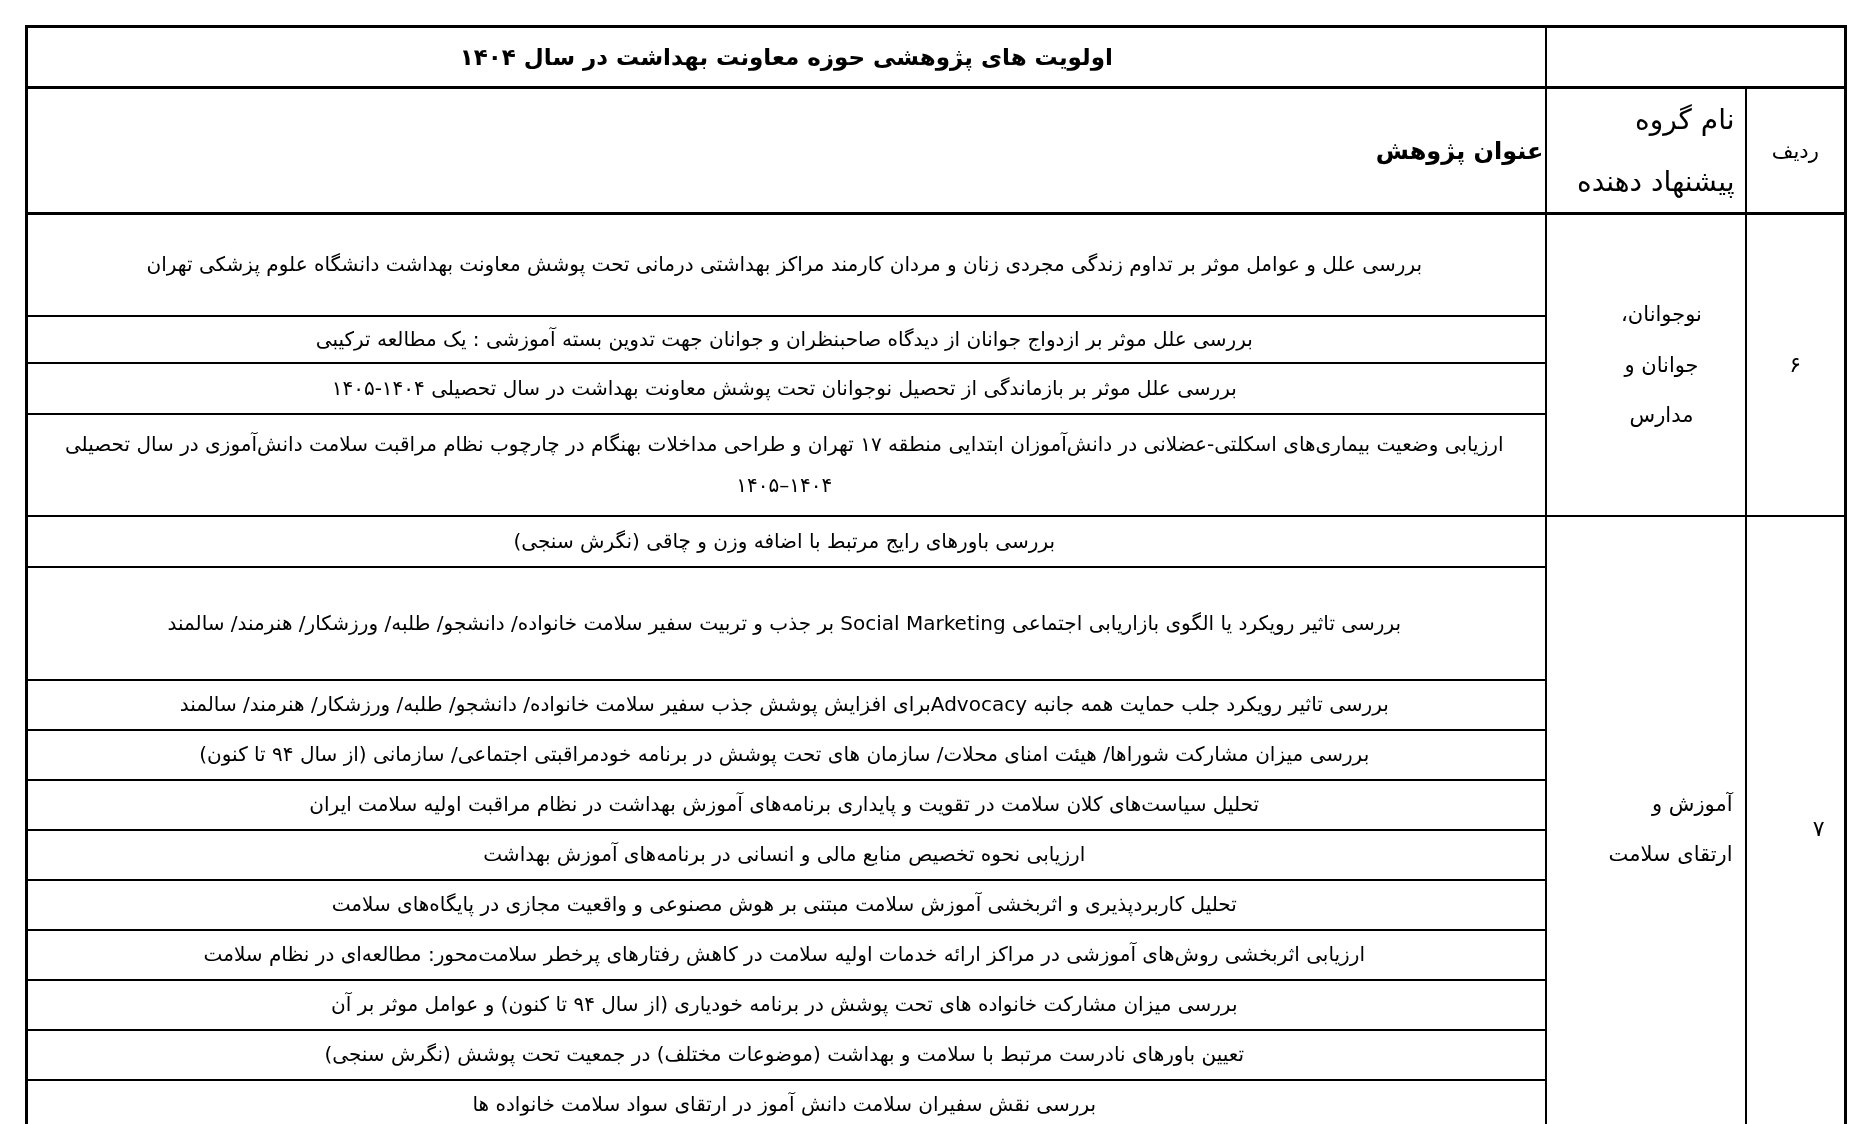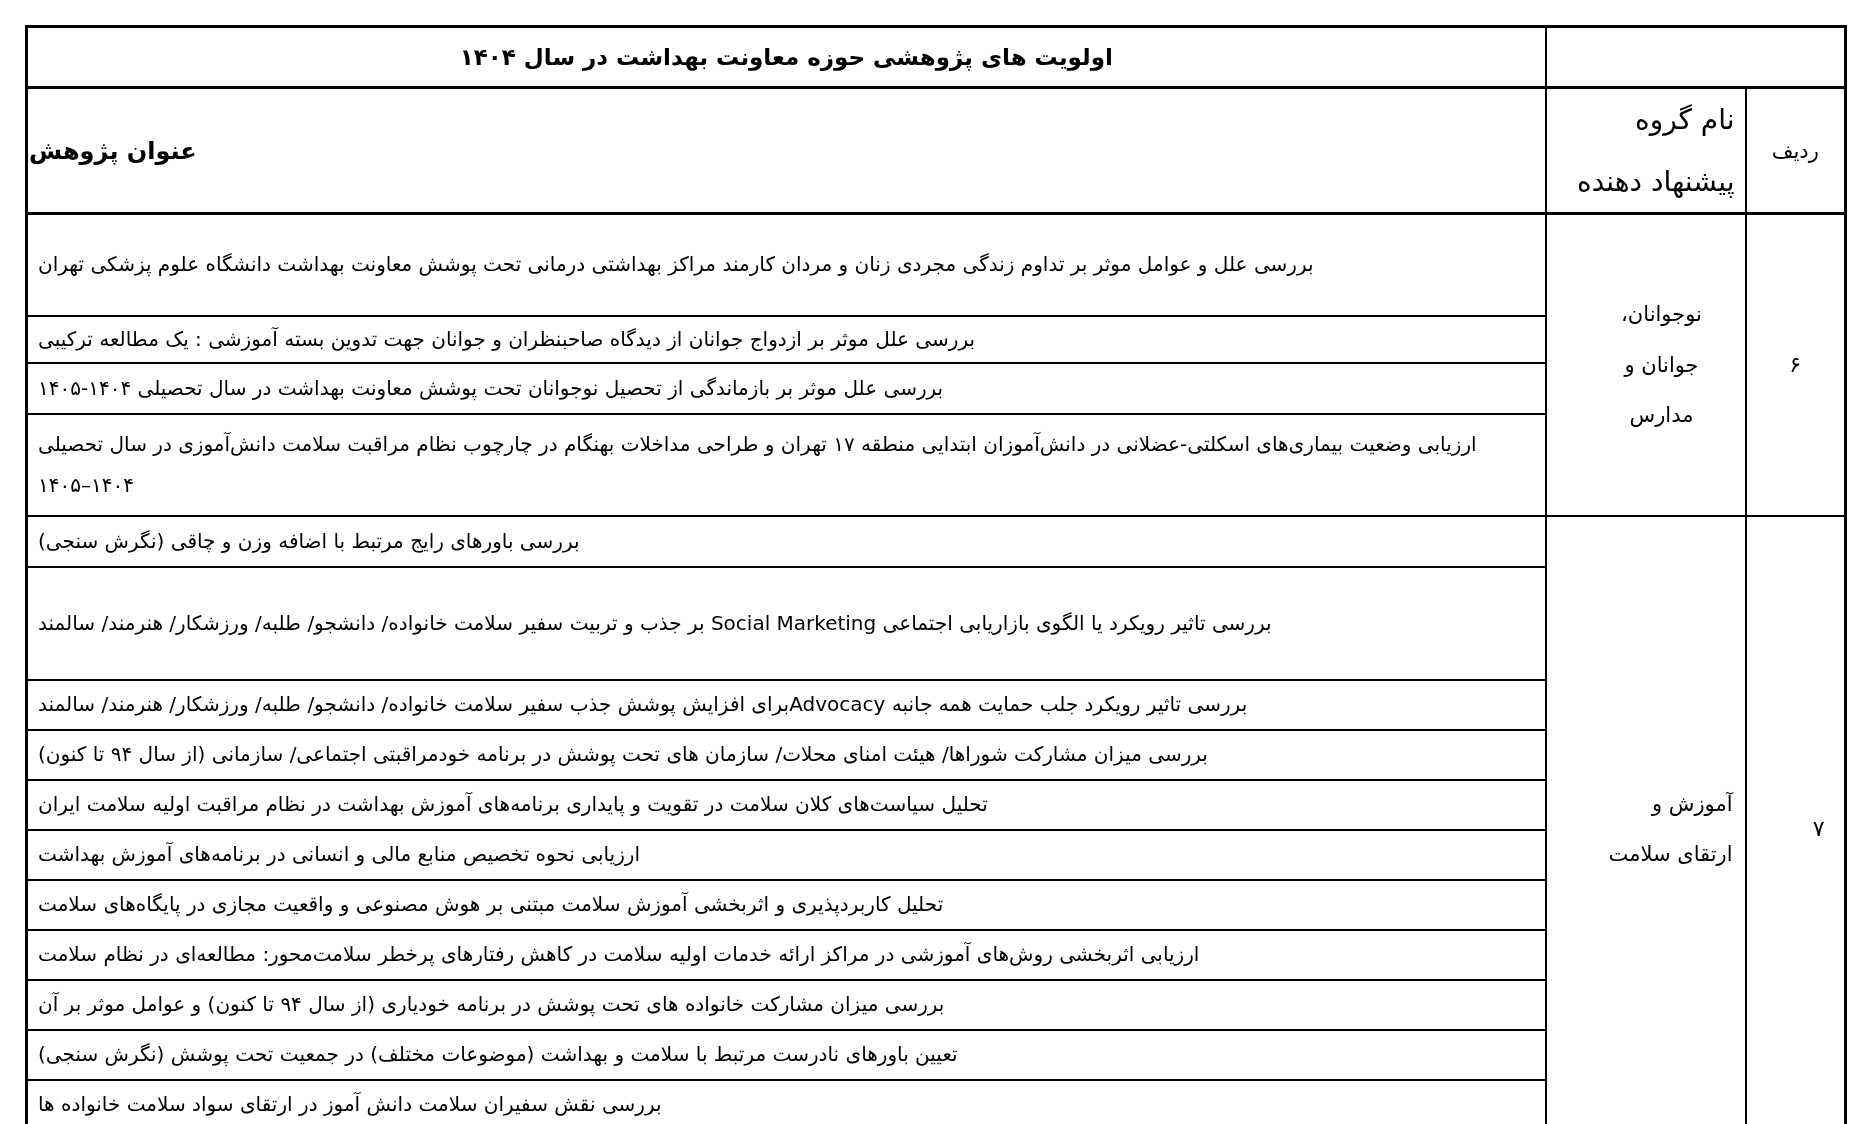--- a/index.html
+++ b/index.html
@@ -48,41 +48,41 @@
 
   .title-cell {
     text-align: center;
     font-weight: bold;
     font-size: 23px;
     border-bottom-width: 3px !important;
   }
   .empty-head { border-bottom-width: 3px !important; }
 
   .research-head {
-    text-align: left;
+    text-align: right;
     font-weight: bold;
     font-size: 24px;
     border-bottom-width: 3px !important;
   }
   .group-head {
     text-align: right;
     font-size: 28px;
     line-height: 2.2;
     padding: 0 10px;
     border-bottom-width: 3px !important;
   }
   .radif-head {
     text-align: center;
     font-size: 21px;
     border-bottom-width: 3px !important;
   }
 
   .item-cell {
     font-size: 20px;
-    text-align: left;
+    text-align: center;
     line-height: 2.05;
     padding: 2px 14px 2px 10px;
   }
   .group-cell {
     font-size: 21px;
     line-height: 2.4;
     padding: 0 12px;
   }
   .radif-cell {
     font-size: 22px;

